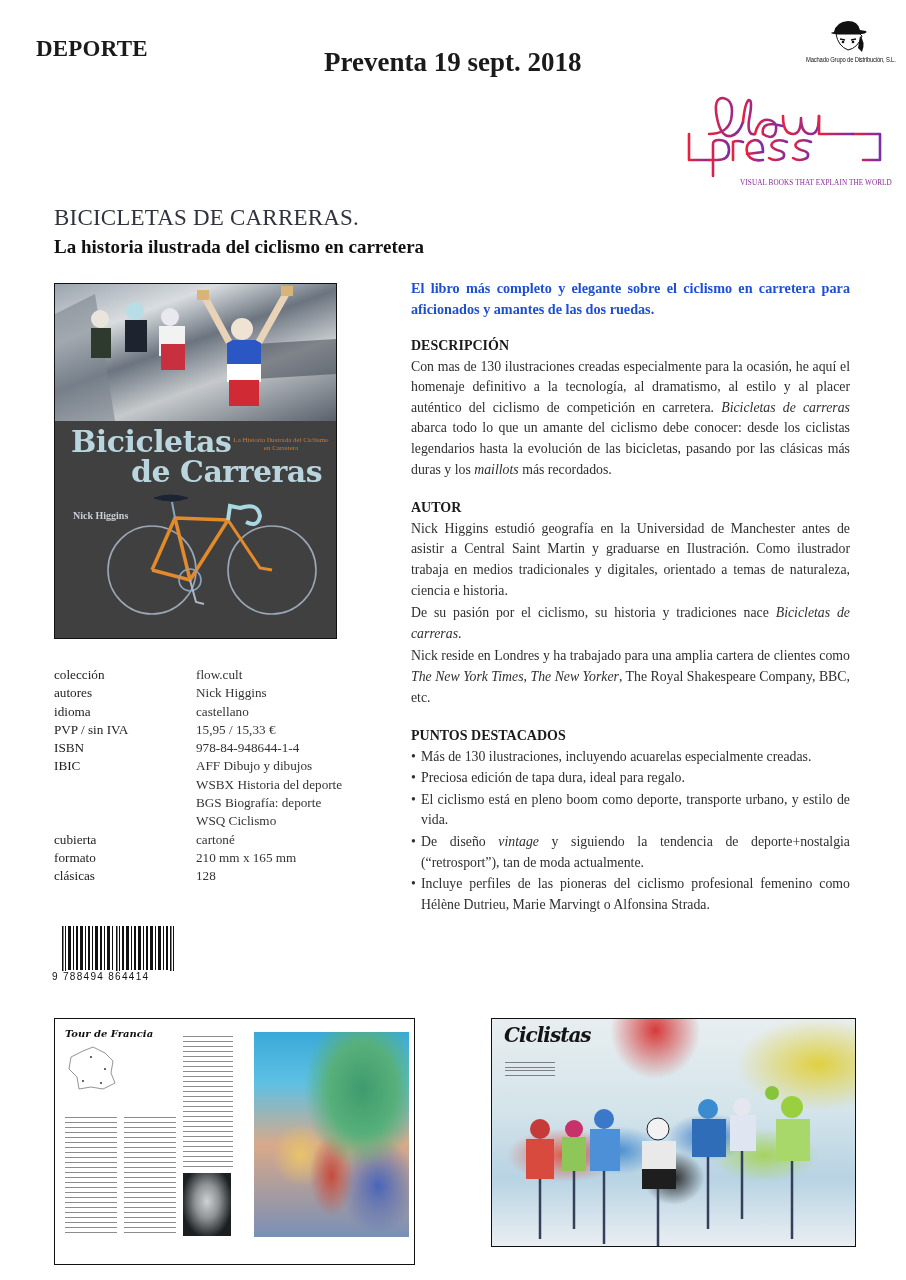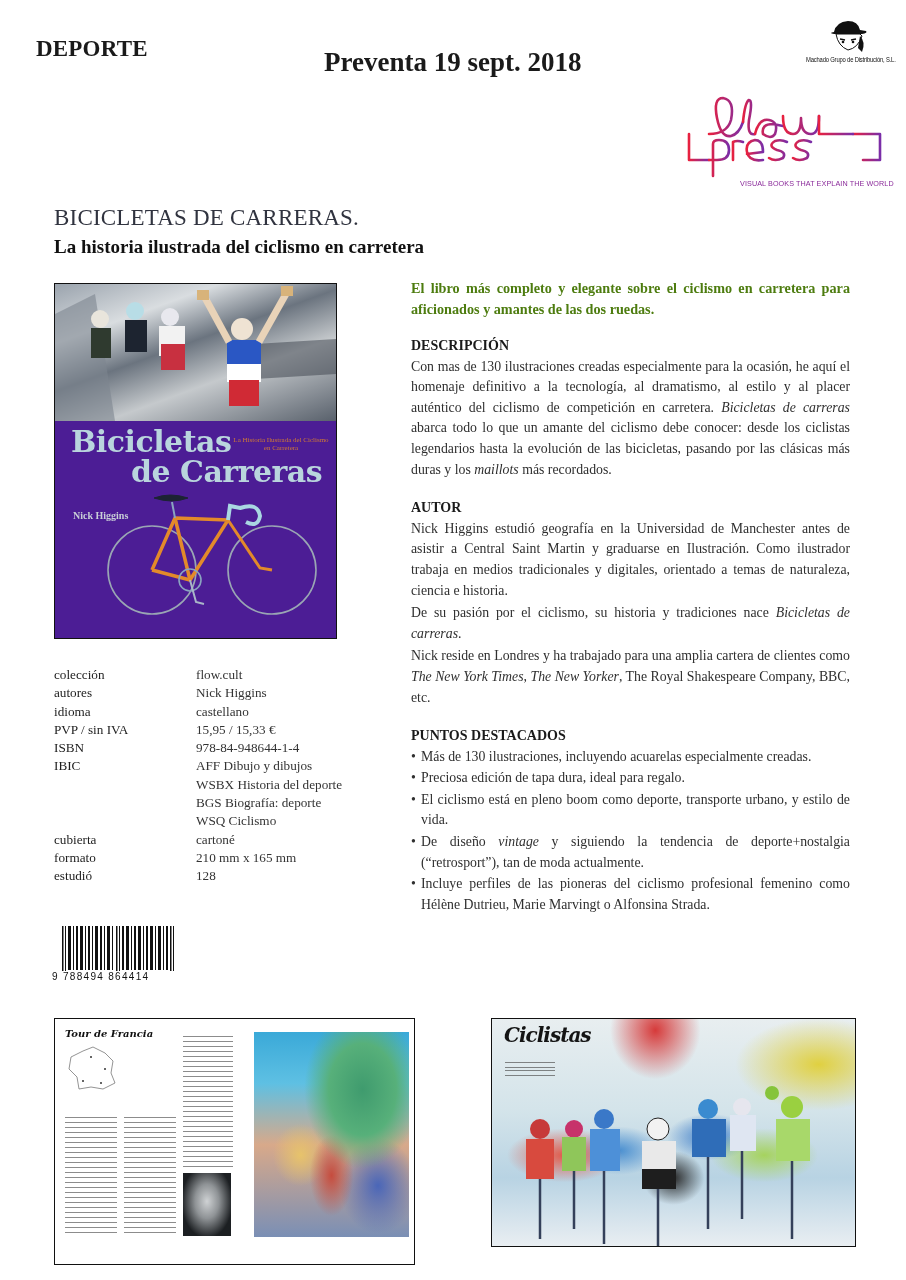--- a/index.html
+++ b/index.html
@@ -10,48 +10,48 @@
 
   
   .hdr-left { left: 36px; top: 36px; font-size: 23px; font-weight: bold; color: #1a1a1a; letter-spacing: 0.2px; }
   .hdr-center { left: 324px; top: 47px; font-size: 27px; font-weight: bold; color: #1a1a1a; }
 
   .machado { left: 806px; top: 18px; width: 84px; text-align: center; }
   .machado svg { display: block; margin: 0 auto; }
   .machado-text { font-family: "Liberation Sans", sans-serif; font-size: 6.5px; color: #111; margin-top: 2px; white-space: nowrap; letter-spacing: -0.2px; transform: scaleX(0.9); transform-origin: left; }
 
   .flowpress { left: 683px; top: 94px; width: 205px; height: 108px; }
-  .flow-tag { position: absolute; left: 57px; top: 85px; font-family: Liberation Sans, sans-serif; font-size: 7.2px; color: #8a2a9a; letter-spacing: 0.1px; white-space: nowrap; }
+  .flow-tag { position: absolute; left: 57px; top: 85px; font-family: Liberation Serif, serif; font-size: 7.2px; color: #8a2a9a; letter-spacing: 0.1px; white-space: nowrap; }
 
   
   .title-main { left: 54px; top: 205px; font-size: 23px; color: #30333f; letter-spacing: 0.2px; }
   .title-sub { left: 54px; top: 236px; font-size: 19px; font-weight: bold; color: #111; }
 
   
-  .cover { left: 54px; top: 283px; width: 283px; height: 356px; border: 1.5px solid #111; background: #4c1d95; overflow: hidden; }
+  .cover { left: 54px; top: 283px; width: 283px; height: 356px; border: 1.5px solid #111; background: #404040; overflow: hidden; }
   .cover-art { position: absolute; left: 0; top: 0; width: 100%; height: 137px; overflow: hidden;
     background: linear-gradient(160deg, #9aa3ad 0%, #d9dde0 25%, #6b747f 45%, #c5c9cc 65%, #59616c 100%); }
   .cover-title1 { position: absolute; left: 16px; top: 140px; font-family: "DejaVu Serif", serif; font-weight: bold; font-size: 30px; color: #b9d5dd; letter-spacing: -0.5px; }
   .cover-title2 { position: absolute; left: 76px; top: 170px; font-family: "DejaVu Serif", serif; font-weight: bold; font-size: 30px; color: #b9d5dd; letter-spacing: -0.5px; }
   .cover-sub { position: absolute; left: 178px; top: 152px; width: 96px; font-size: 7px; line-height: 8px; color: #d07a35; text-align: center; }
   .cover-author { position: absolute; left: 18px; top: 226px; font-size: 10px; font-weight: bold; color: #c9cfd7; }
 
   
   .specs { left: 54px; top: 666px; font-size: 13.2px; line-height: 18.3px; }
   .spec-row { display: flex; }
   .spec-label { width: 142px; font-weight: normal; color: #1c1c1c; }
   .spec-val { color: #333; }
 
   
   .barcode { left: 52px; top: 926px; width: 138px; height: 50px; }
   .barcode-digits { position: absolute; left: 0; top: 45px; width: 140px; font-family: "Liberation Sans", sans-serif; font-size: 10px; color: #111; letter-spacing: 1.3px; background: #fff; }
 
   
   .rcol { left: 411px; top: 278px; width: 439px; font-size: 13.8px; line-height: 20.6px; color: #2f2f2f; text-align: justify; }
-  .lead { font-weight: bold; font-size: 14.2px; color: #4d7c0f; line-height: 21px; }
+  .lead { font-weight: bold; font-size: 14.2px; color: #1d4ed8; line-height: 21px; }
   .sec-h { font-weight: bold; color: #1a1a1a; font-size: 14px; margin-top: 18px; }
   .sec-h.first { margin-top: 16px; }
   .para { }
   .para + .para { margin-top: 2px; }
   .bullets { list-style: none; }
   .bullets li { position: relative; padding-left: 10px; }
   .bullets li::before { content: "•"; position: absolute; left: 0; top: 0; }
   .bullets li + li { margin-top: 1px; }
   i, em { font-style: italic; }
   b.inl { font-weight: normal; }
@@ -218,21 +218,21 @@
     </div>
   <div class="spec-row">
       <span class="spec-label">cubierta</span>
       <span class="spec-val">cartoné</span>
     </div>
   <div class="spec-row">
       <span class="spec-label">formato</span>
       <span class="spec-val">210 mm x 165 mm</span>
     </div>
   <div class="spec-row">
-      <span class="spec-label">estudió</span>
+      <span class="spec-label">clásicas</span>
       <span class="spec-val">128</span>
     </div>
 </div>
 
 <div class="abs barcode">
   <svg width="138" height="48" viewBox="0 0 138 48">
     <g fill="#111">
       <rect x="10" y="0" width="1.5" height="48"></rect>
         <rect x="13" y="0" width="1" height="48"></rect>
       <rect x="16" y="0" width="3" height="44"></rect>

